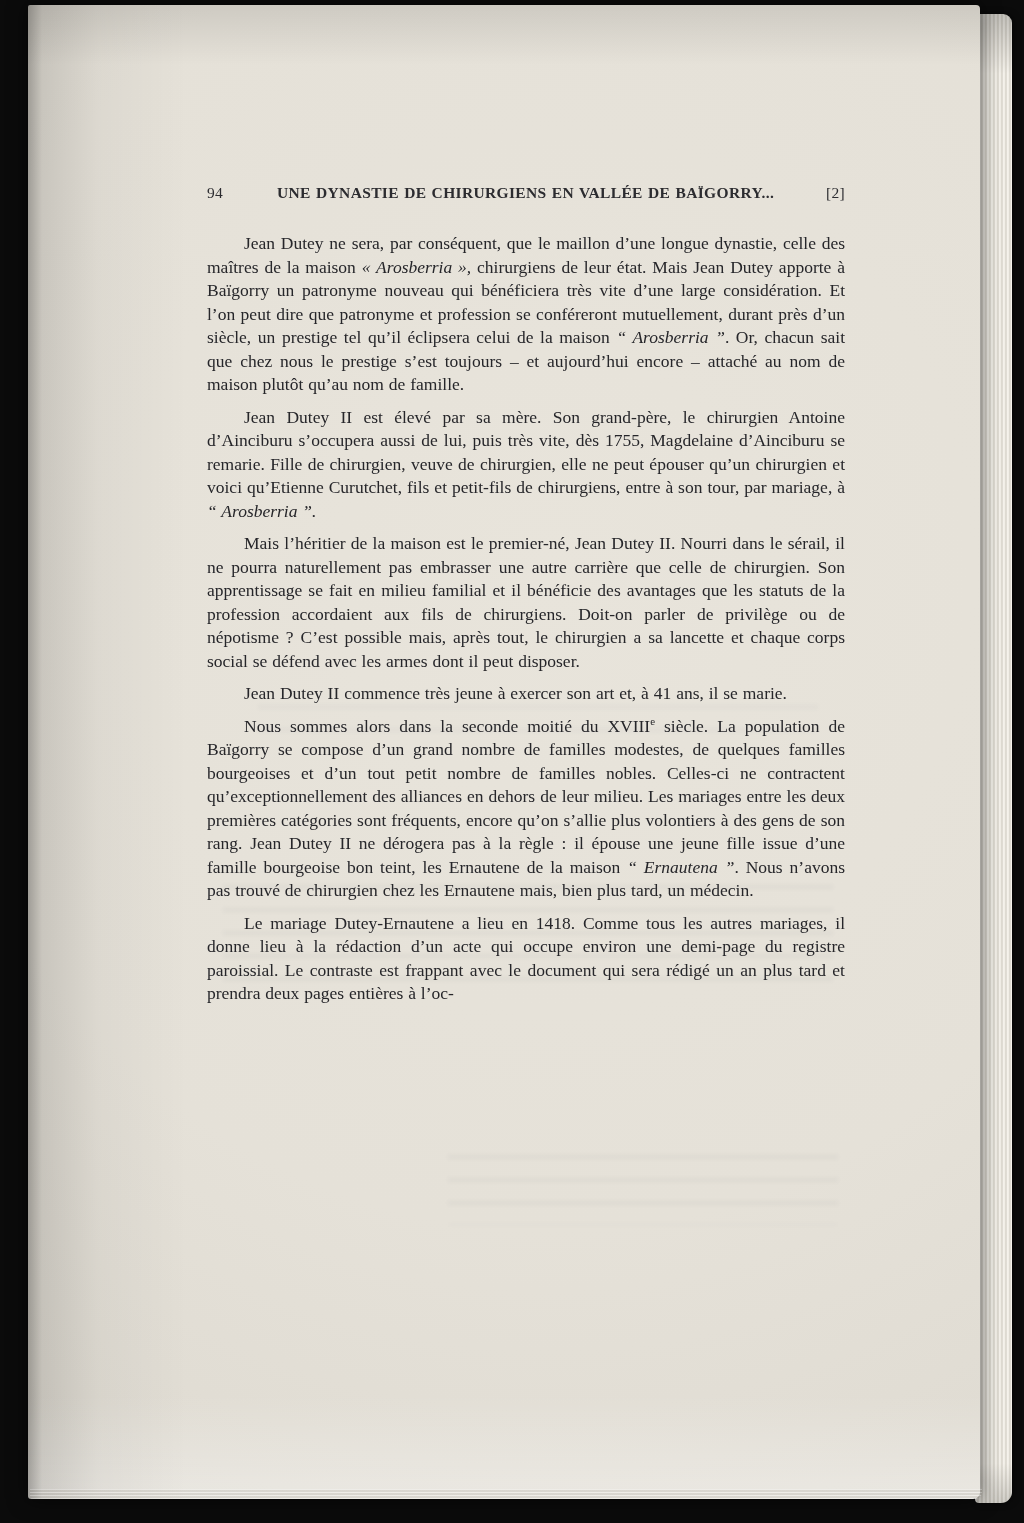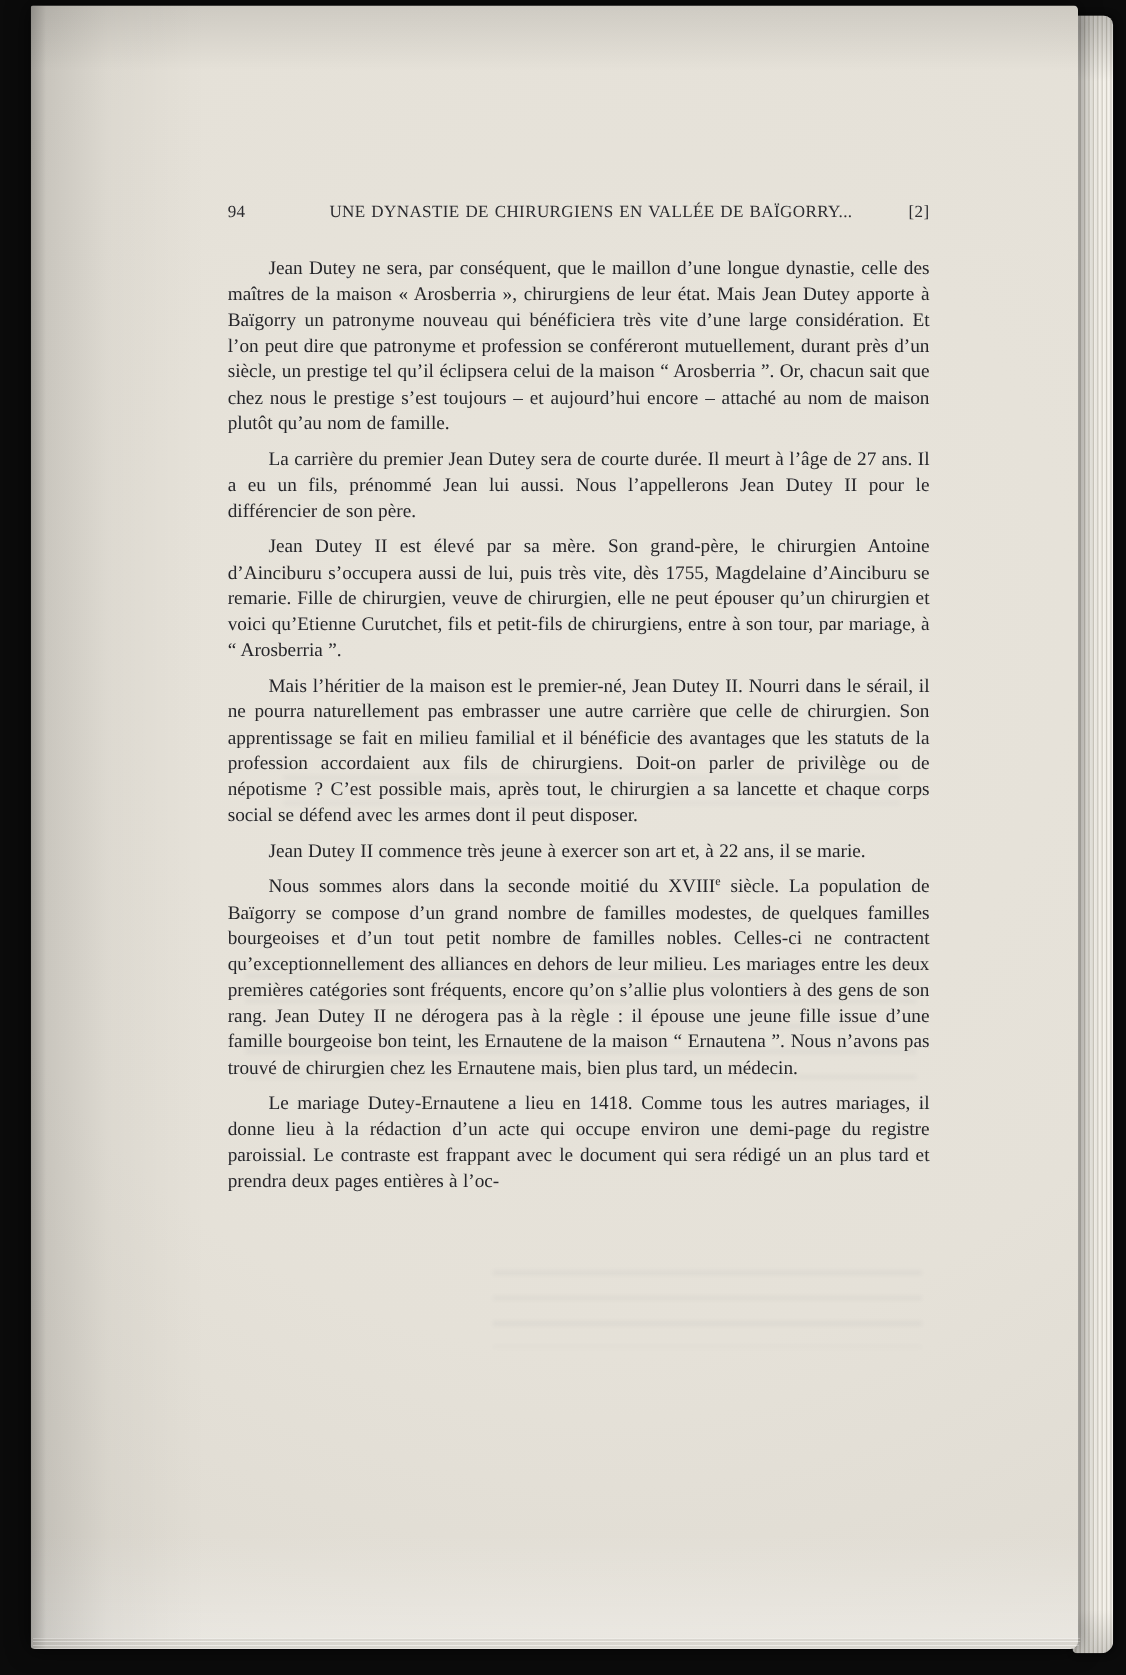--- a/index.html
+++ b/index.html
@@ -54,33 +54,33 @@
     position:absolute; left:179px; top:179px; width:638px;
     color: var(--ink, #26262a);
   }
 
   .header {
     display:flex; align-items:baseline;
     font-size:15.5px; letter-spacing:0.35px; color:#2c2c30;
     word-spacing:1px;
   }
   .header .num { width:70px; text-align:left; }
-  .header .running-title { flex:1; text-align:right; }
+  .header .running-title { flex:1; text-align:left;font-weight:bold; }
   .header .bracket { width:70px; text-align:right; }
 
   .text-body {
     margin-top:30px;
     font-size:17.5px;
     line-height:23.5px;
     text-align:justify;
     word-spacing:0.5px;
   }
   .para { margin-bottom:9px; }
   .para.indent { text-indent:37px; }
-  .italic { }
+  .italic { font-style:italic; }
   .text-body sup { font-size:11px; line-height:0; vertical-align:super; }
 </style>
 </head>
 <body>
 
 <div class="scene">
 
   <div class="page-stack"></div>
 
   <div class="page">
@@ -90,23 +90,22 @@
 
     <div class="page-inner">
       <div class="header">
         <span class="num">94</span>
         <span class="running-title">UNE DYNASTIE DE CHIRURGIENS EN VALLÉE DE BAÏGORRY...</span>
         <span class="bracket">[2]</span>
       </div>
 
       <div class="text-body">
           <p class="para indent"><span>Jean Dutey ne sera, par conséquent, que le maillon d’une longue dynastie, celle des maîtres de la maison </span><span class="italic">« Arosberria », </span><span>chirurgiens de leur état. Mais Jean Dutey apporte à Baïgorry un patronyme nouveau qui bénéficiera très vite d’une large considération. Et l’on peut dire que patronyme et profession se conféreront mutuellement, durant près d’un siècle, un prestige tel qu’il éclipsera celui de la maison </span><span class="italic">“ Arosberria ”</span><span>. Or, chacun sait que chez nous le prestige s’est toujours – et aujourd’hui encore – attaché au nom de maison plutôt qu’au nom de famille.</span></p>
-          <p class="para indent"><span>La carrière du premier Jean Dutey sera de courte durée. Il meurt à l’âge de 27 ans. Il a eu un fils, prénommé Jean lui aussi. Nous l’appellerons Jean Dutey II pour le différencier de son père.</span></p>
           <p class="para indent"><span>Jean Dutey II est élevé par sa mère. Son grand-père, le chirurgien Antoine d’Ainciburu s’occupera aussi de lui, puis très vite, dès 1755, Magdelaine d’Ainciburu se remarie. Fille de chirurgien, veuve de chirurgien, elle ne peut épouser qu’un chirurgien et voici qu’Etienne Curutchet, fils et petit-fils de chirurgiens, entre à son tour, par mariage, à </span><span class="italic">“ Arosberria ”.</span></p>
           <p class="para indent"><span>Mais l’héritier de la maison est le premier-né, Jean Dutey II. Nourri dans le sérail, il ne pourra naturellement pas embrasser une autre carrière que celle de chirurgien. Son apprentissage se fait en milieu familial et il bénéficie des avantages que les statuts de la profession accordaient aux fils de chirurgiens. Doit-on parler de privilège ou de népotisme ? C’est possible mais, après tout, le chirurgien a sa lancette et chaque corps social se défend avec les armes dont il peut disposer.</span></p>
-          <p class="para indent"><span>Jean Dutey II commence très jeune à exercer son art et, à 22 ans, il se marie.</span></p>
+          <p class="para indent"><span>Jean Dutey II commence très jeune à exercer son art et, à 41 ans, il se marie.</span></p>
           <p class="para indent"><span>Nous sommes alors dans la seconde moitié du XVIII</span><sup>e</sup><span> siècle. La population de Baïgorry se compose d’un grand nombre de familles modestes, de quelques familles bourgeoises et d’un tout petit nombre de familles nobles. Celles-ci ne contractent qu’exceptionnellement des alliances en dehors de leur milieu. Les mariages entre les deux premières catégories sont fréquents, encore qu’on s’allie plus volontiers à des gens de son rang. Jean Dutey II ne dérogera pas à la règle : il épouse une jeune fille issue d’une famille bourgeoise bon teint, les Ernautene de la maison </span><span class="italic">“ Ernautena ”</span><span>. Nous n’avons pas trouvé de chirurgien chez les Ernautene mais, bien plus tard, un médecin.</span></p>
           <p class="para indent"><span>Le mariage Dutey-Ernautene a lieu en 1418. Comme tous les autres mariages, il donne lieu à la rédaction d’un acte qui occupe environ une demi-page du registre paroissial. Le contraste est frappant avec le document qui sera rédigé un an plus tard et prendra deux pages entières à l’oc-</span></p>
         </div>
     </div>
   </div>
 
 </div>
 
 </body></html>

